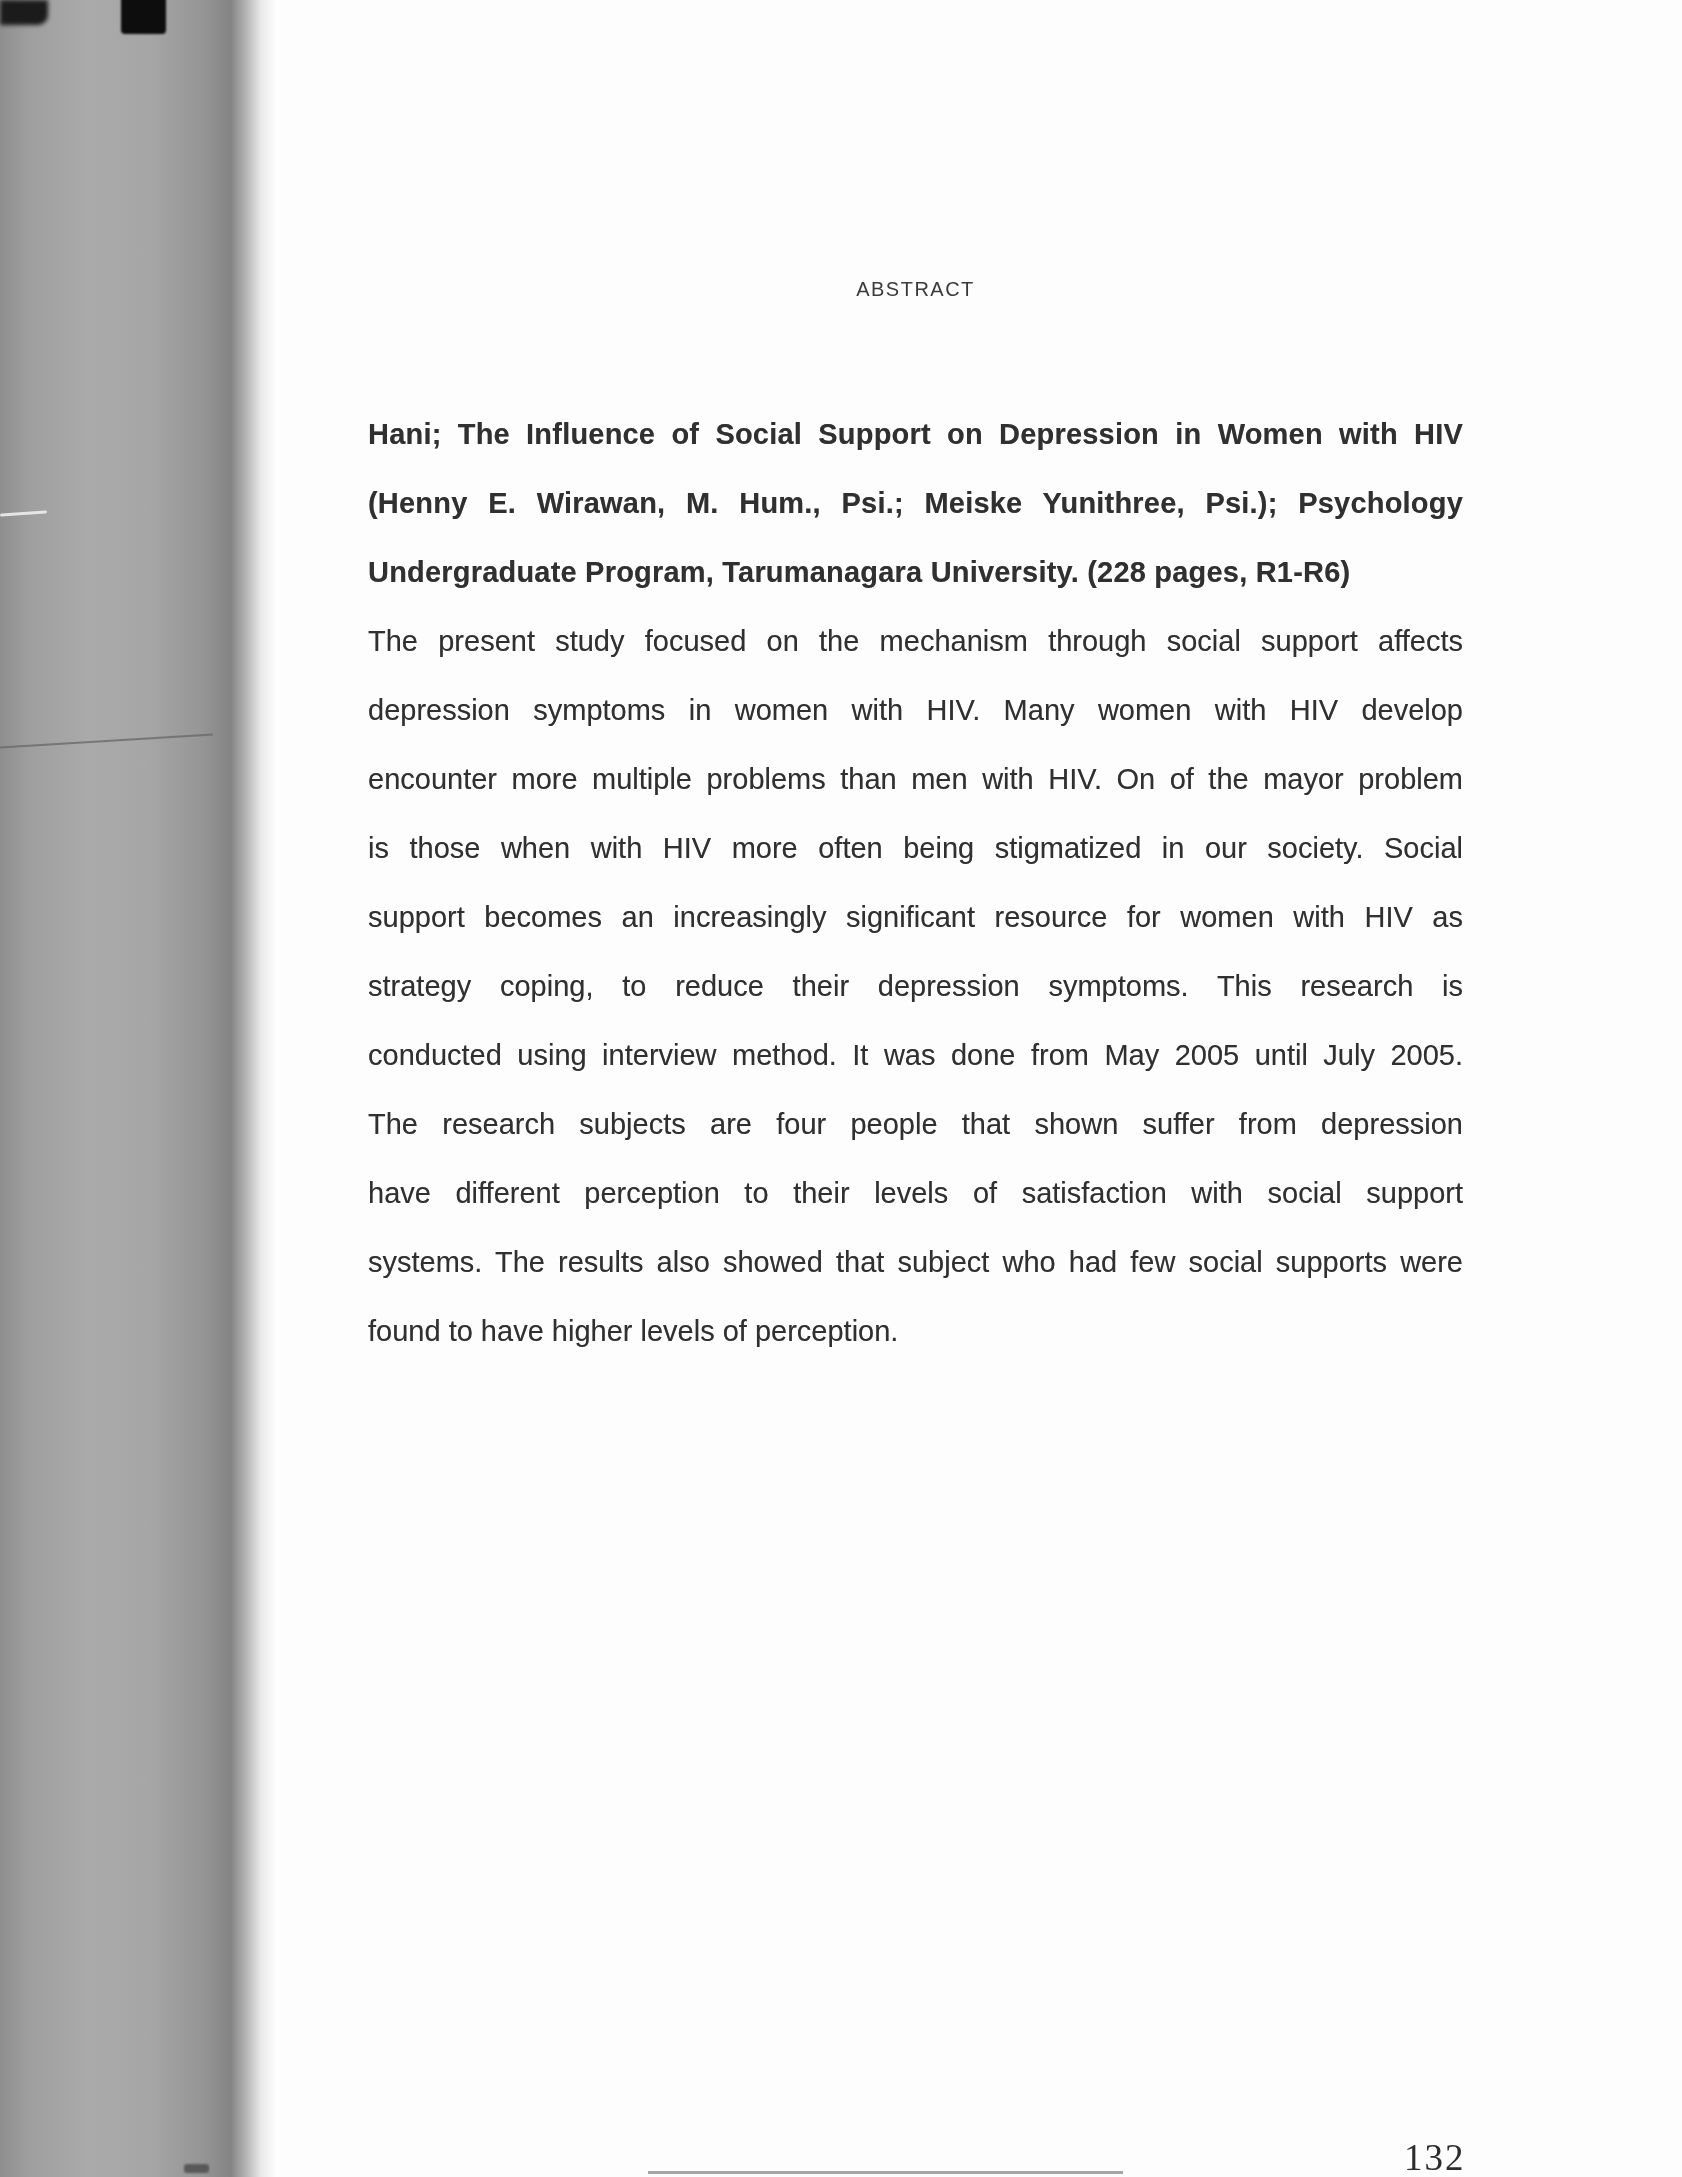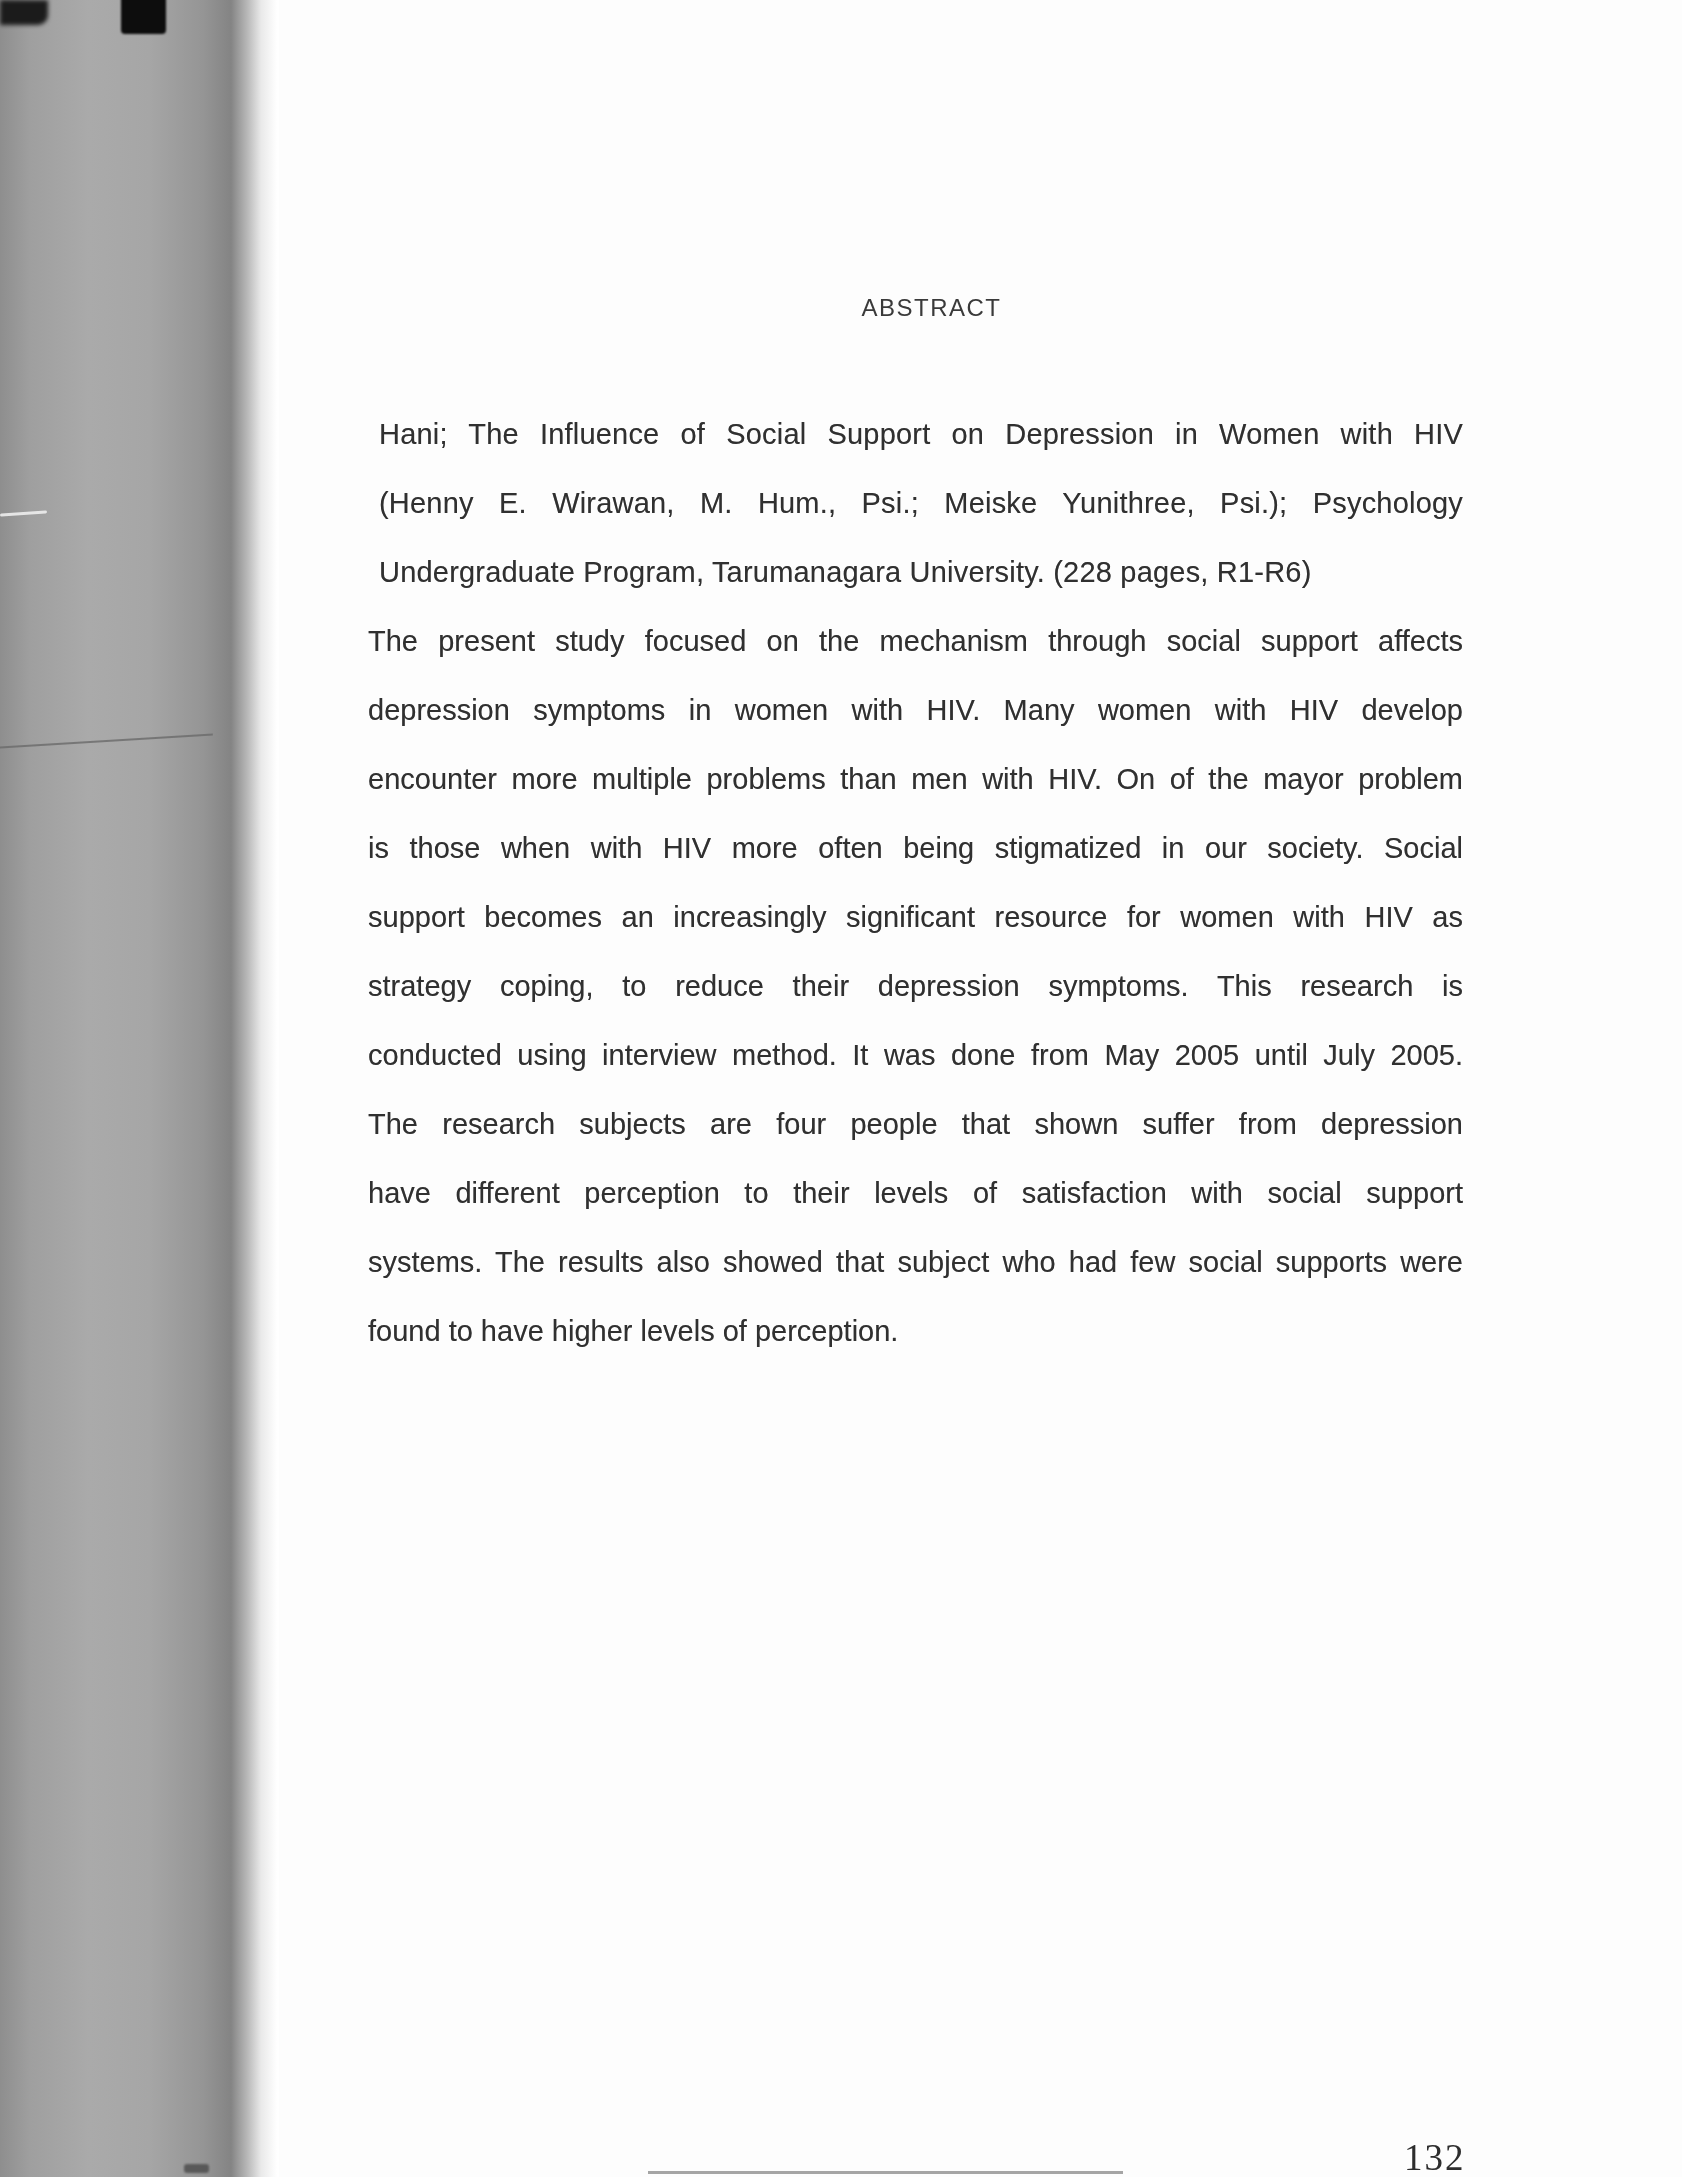--- a/index.html
+++ b/index.html
@@ -78,23 +78,23 @@
     width: 25px; height: 9px;
     background: #4a4a4a;
     border-radius: 3px;
     filter: blur(1px);
     opacity: 0.8;
   }
   .title {
     position: absolute;
     left: 368px; top: 278px;
     width: 1095px;
-    margin: 16px;
+    margin: 0;
     text-align: center;
-    font-size: 24px;
+    font-size: 20px;
     font-weight: 400;
     letter-spacing: 1.5px;
     color: #3a3a3a;
   }
   .content {
     position: absolute;
     left: 368px; top: 400px;
     width: 1095px;
     color: #303030;
   }
@@ -104,23 +104,22 @@
     text-align: justify;
     text-align-last: justify;
     white-space: normal;
     color: #303030;
     text-shadow: 0 0 0.5px rgba(60,60,60,0.45);
   }
   .line.last {
     text-align-last: left;
   }
   .heading .line {
-    font-weight: normal;
+    font-weight: bold;
     letter-spacing: 0.2px;
-    margin-left: 11px;
   }
   .page-number {
     position: absolute;
     left: 1404px; top: 2136px;
     font-family: "Liberation Serif", serif;
     font-size: 37px;
     color: #2d2d2d;
     letter-spacing: 2px;
   }
 </style>

